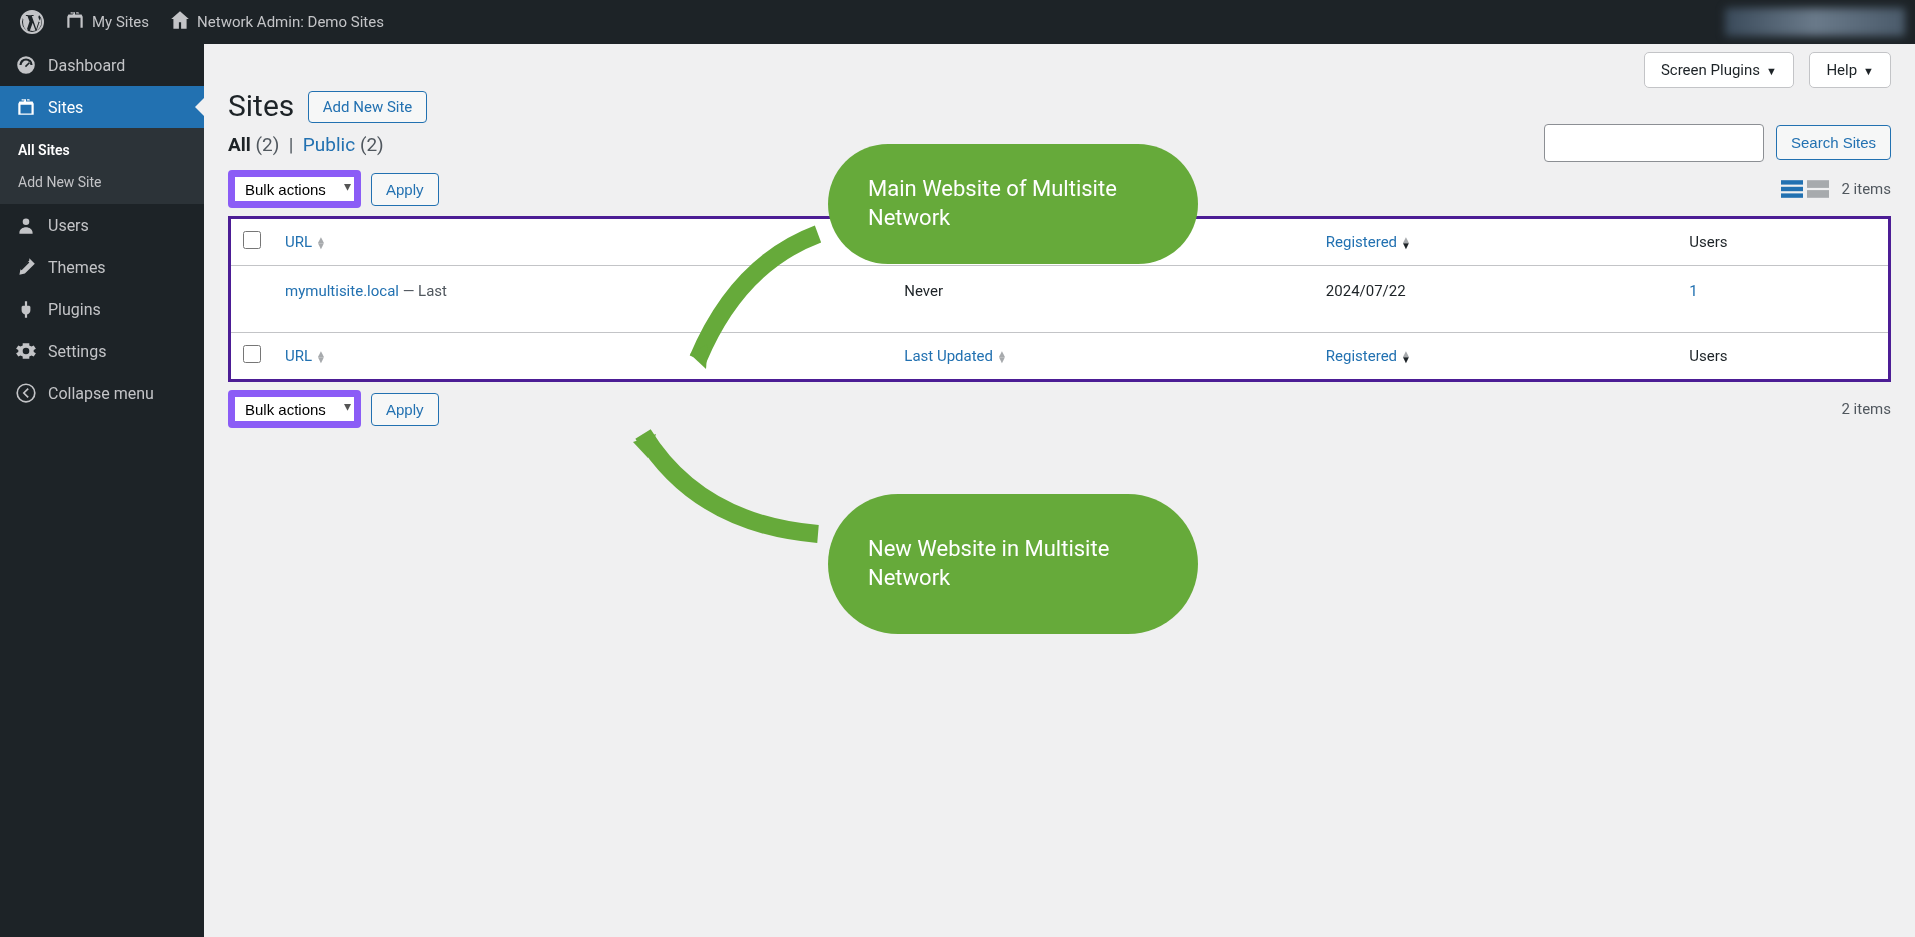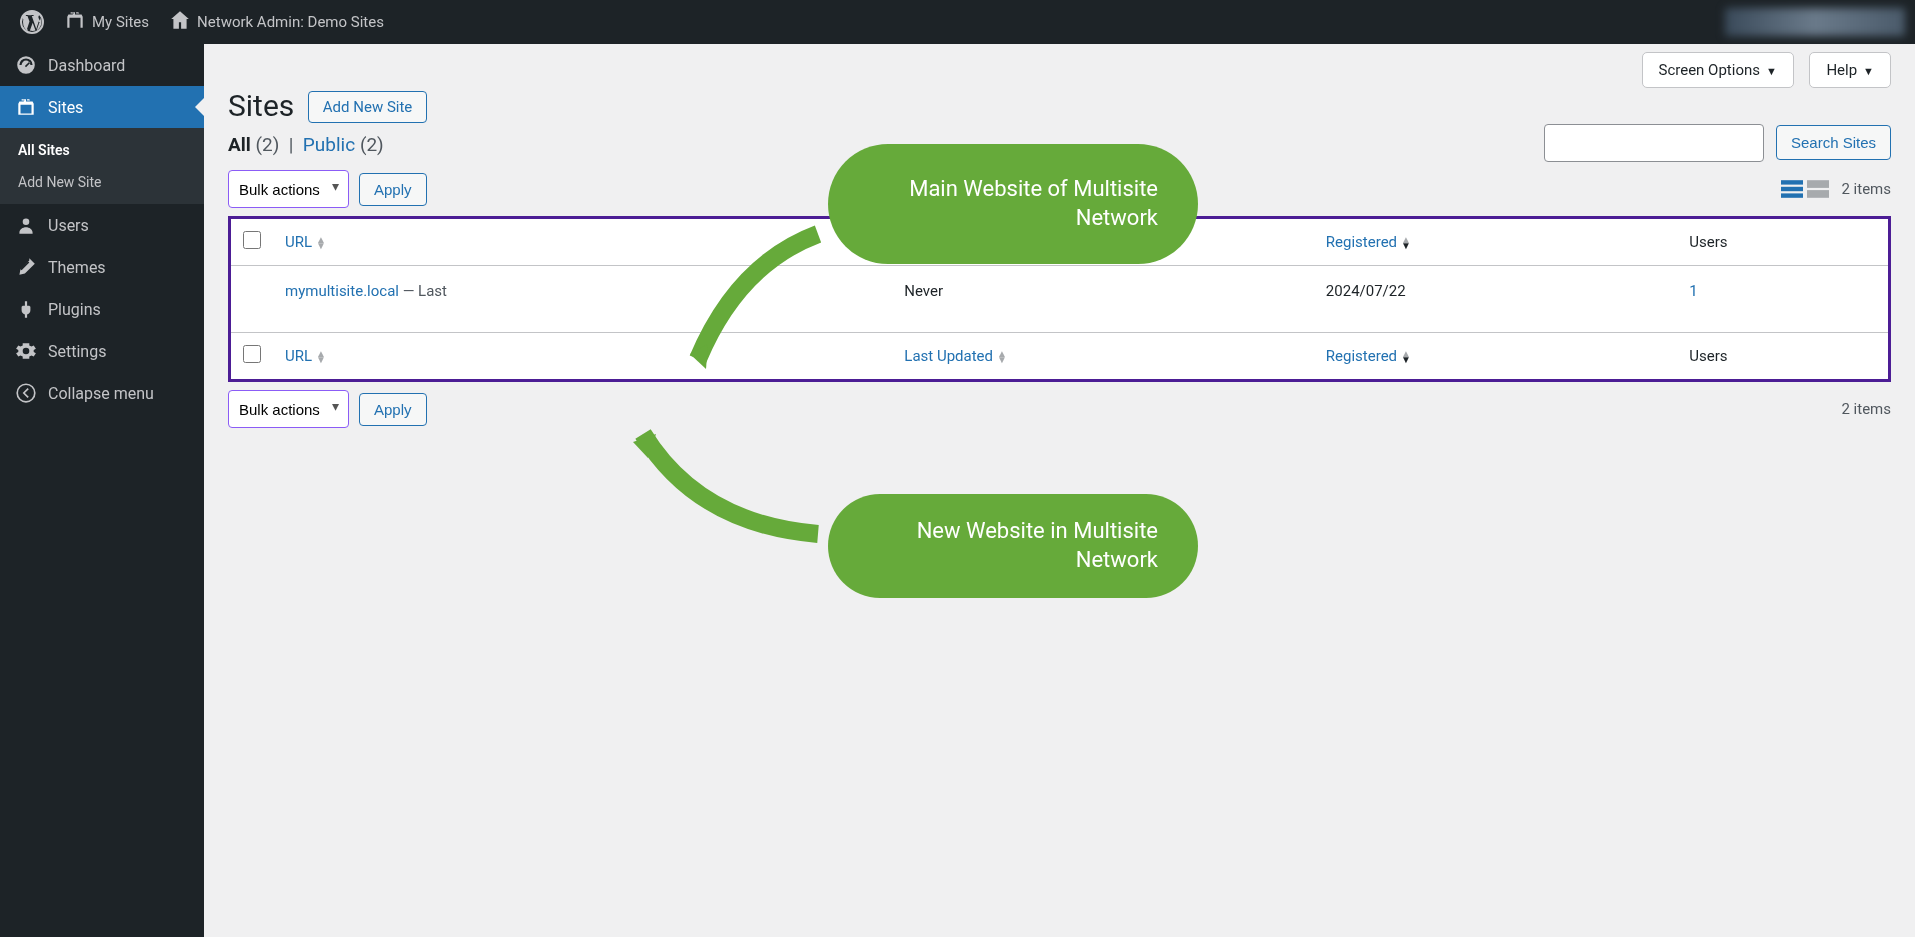--- a/index.html
+++ b/index.html
@@ -26,46 +26,46 @@
 .page-title-action { display: inline-block; border: 1px solid #2271b1; color: #2271b1; background: #f6f7f7; padding: 6px 14px; border-radius: 4px; font-size: 15px; cursor: pointer; vertical-align: 4px; }
 .subsubsub { margin: 10px 0 14px; font-size: 19px; }
 .subsubsub strong { color: #1d2327; }
 .subsubsub .count { color: #50575e; }
 .subsubsub a { color: #2271b1; text-decoration: none; }
 .search-box { float: right; margin-top: -46px; }
 .search-box input[type=search] { width: 220px; height: 38px; border: 1px solid #8c8f94; border-radius: 4px; padding: 0 8px; font-size: 14px; }
 .search-btn { border: 1px solid #2271b1; color: #2271b1; background: #f6f7f7; padding: 8px 14px; border-radius: 4px; font-size: 15px; cursor: pointer; margin-left: 8px; }
 .tablenav { display: flex; align-items: center; margin: 8px 0; }
 .tablenav .spacer { flex: 1; }
-.tablenav select { height: 38px; border: 1px solid #8b5cf6; border-radius: 4px; padding: 0 28px 0 10px; font-size: 15px; background: #fff; appearance: none; }
+.tablenav select { height: 38px; border: 7px solid #8b5cf6; border-radius: 4px; padding: 0 28px 0 10px; font-size: 15px; background: #fff; appearance: none; }
 .select-wrap { position: relative; display: inline-block; }
 .select-wrap::after { content: '▾'; position: absolute; right: 10px; top: 8px; pointer-events: none; color: #555; }
 .apply-btn { border: 1px solid #2271b1; color: #2271b1; background: #f6f7f7; padding: 7px 14px; border-radius: 4px; font-size: 15px; cursor: pointer; margin-left: 10px; }
 .view-switch { display: inline-flex; align-items: center; margin-right: 10px; }
 .view-switch .vs { width: 26px; height: 22px; display: inline-flex; align-items: center; justify-content: center; cursor: pointer; }
 .view-switch .vs.active { color: #2271b1; }
 .view-switch .vs svg { fill: currentColor; }
 .displaying-num { color: #50575e; font-size: 15px; }
 table.wp-list { width: 100%; border-collapse: collapse; background: #fff; border: 3px solid #4c1d95; margin-top: 6px; }
 table.wp-list th, table.wp-list td { text-align: left; padding: 12px 12px; border-bottom: 1px solid #c3c4c7; font-size: 15px; }
 table.wp-list th { font-weight: 400; }
 table.wp-list th a { color: #2271b1; text-decoration: none; }
 table.wp-list th .sort-ind { display: inline-flex; flex-direction: column; vertical-align: middle; margin-left: 4px; line-height: 6px; color: #a7aaad; font-size: 10px; }
 table.wp-list th .sort-ind .active { color: #1d2327; }
 table.wp-list td a { color: #2271b1; text-decoration: none; }
 table.wp-list td .suffix { color: #50575e; }
 table.wp-list .check-col { width: 40px; text-align: center; }
 table.wp-list input[type=checkbox] { width: 18px; height: 18px; border: 1px solid #8c8f94; border-radius: 3px; }
 table.wp-list tfoot th { border-bottom: none; border-top: 1px solid #c3c4c7; }
 table.wp-list tbody tr td { padding: 16px 12px 32px; }
-.callout { position: absolute; background: #66aa3a; color: #fff; font-size: 22px; font-weight: 400; text-align: right; border-radius: 80px; padding: 24px 40px; display: flex; align-items: center; justify-content: center; line-height: 1.3; }
+.callout { position: absolute; background: #66aa3a; color: #fff; font-size: 22px; font-weight: 400; text-align: left; border-radius: 80px; padding: 24px 40px; display: flex; align-items: center; justify-content: center; line-height: 1.3; }
 .callout svg { position: absolute; overflow: visible; }
 .callout.c1 { left: 624px; top: 100px; width: 370px; height: 120px; }
 .callout.c1 svg { left: -130px; top: 60px; }
-.callout.c2 { left: 624px; top: 450px; width: 370px; height: 104px; }
+.callout.c2 { left: 624px; top: 450px; width: 370px; height: 140px; }
 .callout.c2 svg { left: -190px; top: -60px; }
 </style>
 </head>
 <body>
 
 <div id="adminbar">
   <a class="ab-item wp-logo">
     <svg width="24" height="24" viewBox="0 0 24 24">
         <circle cx="12" cy="12" r="11" fill="none" stroke="#c3c4c7" stroke-width="2"></circle>
         <path fill="#c3c4c7" d="M3 12c0-1 .2-2 .5-2.8L8 21c-3-1.3-5-4.4-5-9zm15.5-.5c0 1-.4 2.2-1 3.6l-1.2 4-4.5-13c.8 0 1.5-.1 1.5-.1.7-.1.6-1.1-.1-1 0 0-2.1.2-3.5.2-1.3 0-3.4-.2-3.4-.2-.7 0-.8 1-.1 1 0 0 .7.1 1.3.1l2 5.5-2.8 8.3-4.6-13.8C3.7 4 7.5 1.5 12 1.5c3.3 0 6.3 1.3 8.5 3.3-.1 0-.1 0 0 0-1.2 0-2.1 1.1-2.1 2.2 0 1 .6 1.9 1.2 2.9.5.8 1 1.9 1 3.4zm-5.8 1.2l2.8 7.8c-.9.3-1.9.5-3 .5-.9 0-1.8-.1-2.6-.4l2.8-7.9zm8-5.3c.5 1.4.8 2.9.8 4.6 0 3.6-2 6.8-4.9 8.5l3.2-9.2c.6-1.5.8-2.7.9-3.9z"></path>
@@ -150,21 +150,21 @@
           <circle cx="10" cy="10" r="8" fill="none" stroke="currentColor" stroke-width="1.5"></circle>
           <path d="M12 6l-4 4 4 4" fill="none" stroke="currentColor" stroke-width="1.5"></path>
         </svg>
       </span>
     <span>Collapse menu</span>
   </div>
 </div>
 
 <div id="wpbody">
   <div class="screen-meta">
-    <span class="sm-btn"><span>Screen Options</span><span class="tri">▼</span></span>
+    <span class="sm-btn"><span>Screen Plugins</span><span class="tri">▼</span></span>
     <span class="sm-btn"><span>Help</span><span class="tri">▼</span></span>
   </div>
 
   <h1 class="page-title">Sites</h1>
   <a class="page-title-action">Add New Site</a>
 
   <div class="subsubsub">
     <strong>All</strong>
     <span class="count">(2)</span>
     &nbsp;<span class="count">|</span>&nbsp;

